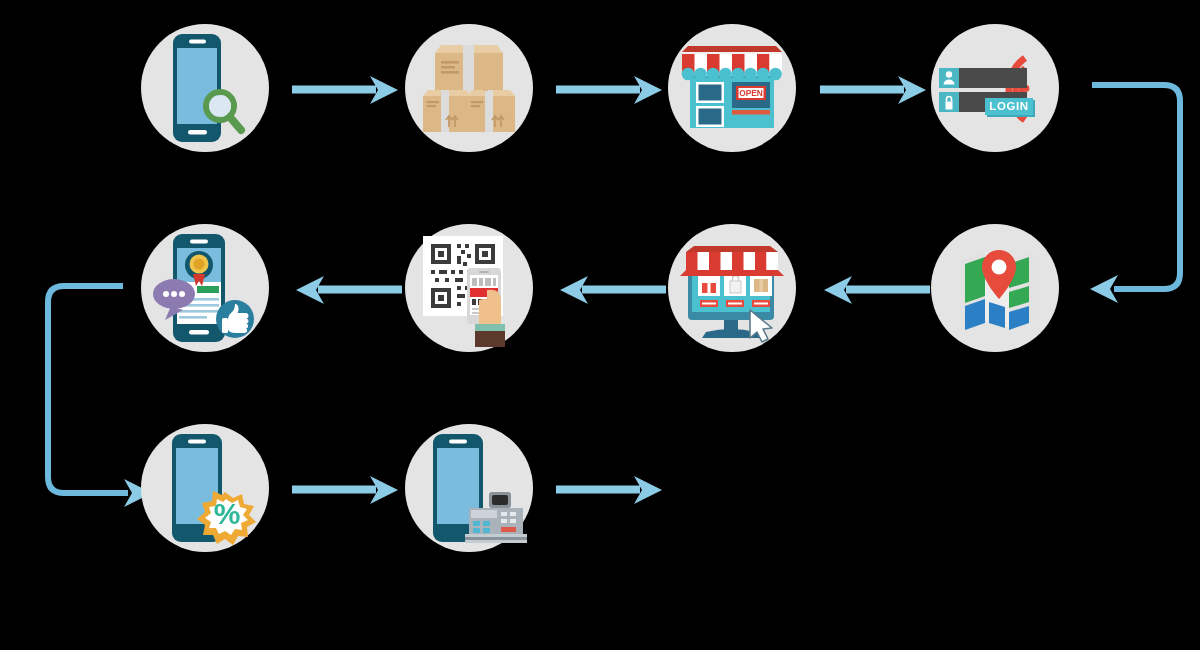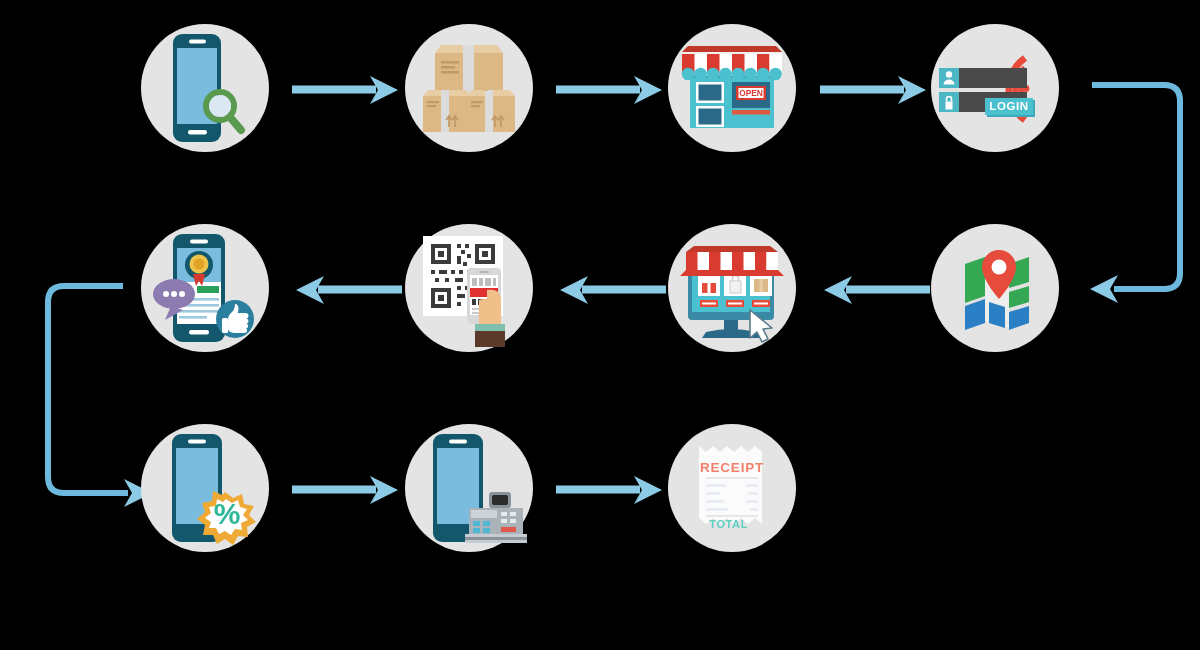--- a/index.html
+++ b/index.html
@@ -456,36 +456,14 @@
           <rect x="96" y="95" width="6" height="4"></rect>
             <rect x="105" y="95" width="6" height="4"></rect>
         </g>
         <rect x="96" y="103" width="15" height="5" fill="#e0584a"></rect>
         <rect x="60" y="110" width="62" height="9" fill="#c4cbd1"></rect>
         <rect x="60" y="113" width="62" height="3" fill="#8a939a"></rect>
       </svg>
     </div>
   </div>
 
-  <div class="node" style="left:668px;top:424px;">
-    <div class="disc"></div>
-    <div class="art">
-      <svg viewBox="0 0 128 128">
-        <path d="M31 22 l7 6 l7 -6 l7 6 l7 -6 l7 6 l7 -6 l7 6 l7 -6 l7 6 l0 72 l-7 -6 l-7 6 l-7 -6 l-7 6 l-7 -6 l-7 6 l-7 -6 l-7 6 l-7 -6 z" fill="#fbfbfb"></path>
-        <text x="64" y="48" font-family="'Liberation Sans',sans-serif" font-size="13.5" font-weight="bold" fill="#f4806b" text-anchor="middle" letter-spacing="0.8">RECEIPT</text>
-        <rect x="38" y="53" width="52" height="1.8" fill="#dfe6ec"></rect>
-        <g fill="#e7edf2">
-          <rect x="38" y="60" width="20" height="3"></rect>
-            <rect x="78" y="60" width="12" height="3"></rect>
-          <rect x="38" y="68" width="14" height="3"></rect>
-            <rect x="80" y="68" width="10" height="3"></rect>
-          <rect x="38" y="76" width="18" height="3"></rect>
-            <rect x="78" y="76" width="12" height="3"></rect>
-          <rect x="38" y="84" width="22" height="3"></rect>
-            <rect x="82" y="84" width="8" height="3"></rect>
-        </g>
-        <rect x="38" y="91" width="52" height="1.8" fill="#dfe6ec"></rect>
-        <text x="80" y="104" font-family="'Liberation Sans',sans-serif" font-size="11" font-weight="bold" fill="#5ccfc0" text-anchor="end" letter-spacing="0.6">TOTAL</text>
-      </svg>
-    </div>
-  </div>
 
 </div>
 
 </body></html>

